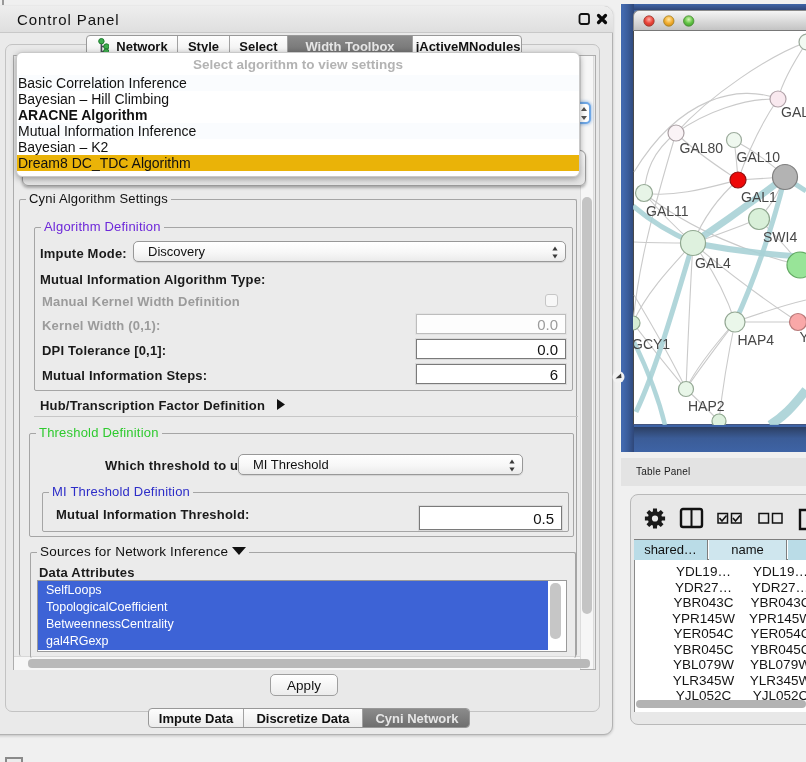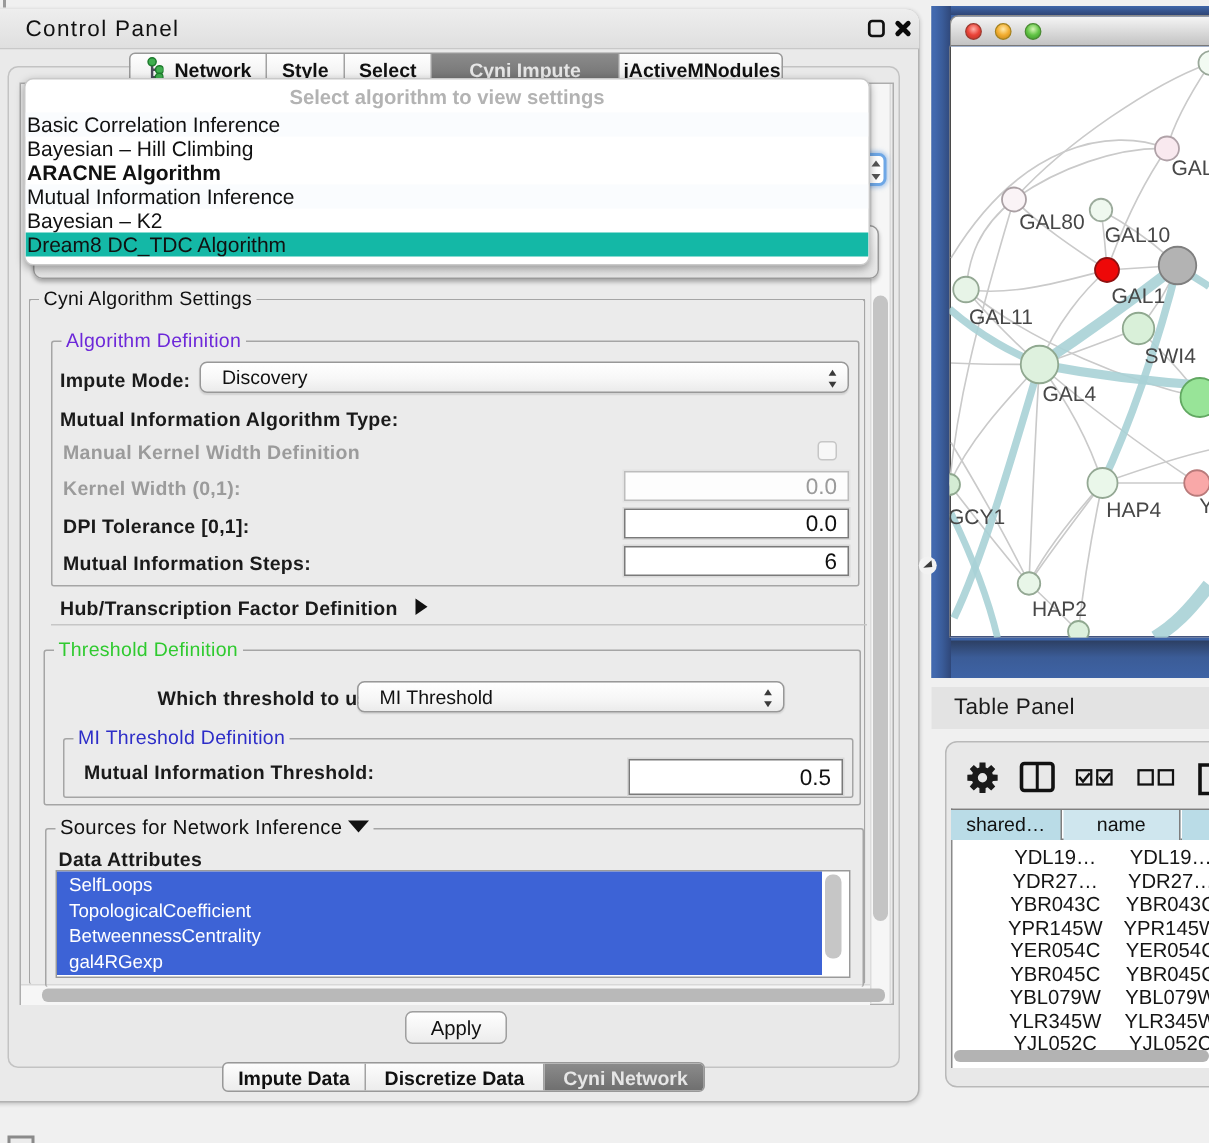--- a/index.html
+++ b/index.html
@@ -43,21 +43,21 @@
  border:1px solid #c3c3c3;border-radius:7px;"></div>
 
 <div class="abs" style="left:13px;top:55px;width:583px;height:615px;background:#ebebeb;
  border:1px solid #adadad;"></div>
 
 <div class="abs" style="left:86px;top:35px;width:436px;height:22px;border:1px solid #999;
  border-radius:4px;background:linear-gradient(#fefefe,#ededed);overflow:hidden;">
   <div class="seg first" style="left:0;width:90px;line-height:21px;padding-left:20px;">Network</div>
   <div class="seg" style="left:90px;width:52px;line-height:21px;">Style</div>
   <div class="seg" style="left:142px;width:58px;line-height:21px;">Select</div>
-  <div class="seg dark" style="left:200px;width:125px;line-height:21px;">Cyni Impute</div>
+  <div class="seg dark" style="left:200px;width:125px;line-height:21px;">Width Toolbox</div>
   <div class="seg" style="left:325px;width:111px;line-height:21px;">jActiveMNodules</div>
 </div>
 <svg class="abs" style="left:94px;top:37px;" width="15" height="16" viewBox="0 0 15 16">
   <path d="M7.4 5 L7.4 15 M7.4 9.5 L12 9.5 M7.4 14.5 L12 14.5" stroke="#4a4a5a" stroke-width="1.6" fill="none"></path>
   <circle cx="7.4" cy="4.2" r="2.7" fill="#3fae4f" stroke="#1d7a2d" stroke-width="1"></circle>
   <circle cx="12.4" cy="9.5" r="2.7" fill="#3fae4f" stroke="#1d7a2d" stroke-width="1"></circle>
   <circle cx="12.2" cy="14.6" r="2.7" fill="#3fae4f" stroke="#1d7a2d" stroke-width="1"></circle>
 </svg>
 
 <div class="abs" style="left:580px;top:56px;width:14px;height:613px;background:#f6f6f6;
@@ -150,21 +150,21 @@
 <div class="abs" style="left:16px;top:52px;width:564px;height:125px;background:#fff;border:1px solid #c9c9c9;
  border-radius:6px;box-shadow:0 2px 6px rgba(0,0,0,.35);overflow:hidden;">
   <div style="position:absolute;left:0;top:0;width:100%;height:22px;text-align:center;line-height:24px;
    font-size:13.5px;font-weight:bold;color:#b3b3b3;">Select algorithm to view settings</div>
   <div style="position:absolute;left:0;top:22px;width:100%;font-size:14px;color:#111;line-height:16px;">
     <div style="padding-left:1px;background:#fafcfe;">Basic Correlation Inference</div>
     <div style="padding-left:1px;">Bayesian – Hill Climbing</div>
     <div style="padding-left:1px;font-weight:bold;">ARACNE Algorithm</div>
     <div style="padding-left:1px;background:#fafcfe;">Mutual Information Inference</div>
     <div style="padding-left:1px;">Bayesian – K2</div>
-    <div style="padding-left:1px;background:#14b8a6;">Dream8 DC_TDC Algorithm</div>
+    <div style="padding-left:1px;background:#eab308;">Dream8 DC_TDC Algorithm</div>
   </div>
 </div>
 
 <svg class="abs" style="left:611px;top:368px;z-index:5;" width="16" height="18" viewBox="0 0 16 18">
  <circle cx="7.5" cy="9" r="6" fill="#f2f2f2"></circle>
  <path d="M4.5 10.5 L10 5.5 L10.5 10 Z" fill="#3a3a3a"></path>
 </svg>
 <div class="abs" style="left:620px;top:4px;width:186px;height:448px;background:#3d63a6;"></div>
 <div class="abs" style="left:620px;top:4px;width:1px;height:448px;background:#f6f6f0;"></div>
 <div class="abs" style="left:621px;top:4px;width:13px;height:448px;background:linear-gradient(90deg,#4269ae 15%,#3a5c99 55%,#2f4779 100%);"></div>
@@ -268,21 +268,21 @@
     <text x="763" y="242">SWI4</text>
     <text x="695" y="267.5">GAL4</text>
     <text x="632" y="349">GCY1</text>
     <text x="737.5" y="344.5">HAP4</text>
     <text x="799.5" y="342">Y</text>
     <text x="688" y="410.5">HAP2</text>
   </g>
 </svg>
 
 <div class="abs" style="left:621px;top:458px;width:185px;height:28px;background:#e3e3e3;"></div>
-<div class="abs" style="left:636px;top:458px;height:28px;line-height:28px;font-size:15px;letter-spacing:.2px;color:#1c1c1c;">Table Panel</div>
+<div class="abs" style="left:636px;top:458px;height:28px;line-height:28px;font-size:10px;letter-spacing:.2px;color:#1c1c1c;">Table Panel</div>
 
 <div class="abs" style="left:630px;top:494px;width:185px;height:231px;background:#e8e8e8;
  border:1px solid #b9b9b9;border-radius:8px 0 0 8px;"></div>
 
 <svg class="abs" style="left:644px;top:507px;" width="162" height="26" viewBox="0 0 162 26">
   <g fill="#1a1a1a">
     <path d="M9.0 1.4 L13.0 1.4 L13.1 4.6 L14.4 5.1 L16.8 3.0 L19.5 5.7 L17.4 8.1 L17.9 9.4 L21.1 9.5 L21.1 13.5 L17.9 13.6 L17.4 14.9 L19.5 17.3 L16.8 20.0 L14.4 17.9 L13.1 18.4 L13.0 21.6 L9.0 21.6 L8.9 18.4 L7.6 17.9 L5.2 20.0 L2.5 17.3 L4.6 14.9 L4.1 13.6 L0.9 13.5 L0.9 9.5 L4.1 9.4 L4.6 8.1 L2.5 5.7 L5.2 3.0 L7.6 5.1 L8.9 4.6 Z M14.1 11.5 A3.1 3.1 0 1 0 7.9 11.5 A3.1 3.1 0 1 0 14.1 11.5 Z" fill-rule="evenodd"></path>
   </g>
   <rect x="37" y="2" width="21" height="18" rx="2" fill="none" stroke="#111" stroke-width="2.4"></rect>
   <line x1="47.5" y1="2" x2="47.5" y2="20" stroke="#111" stroke-width="2"></line>

